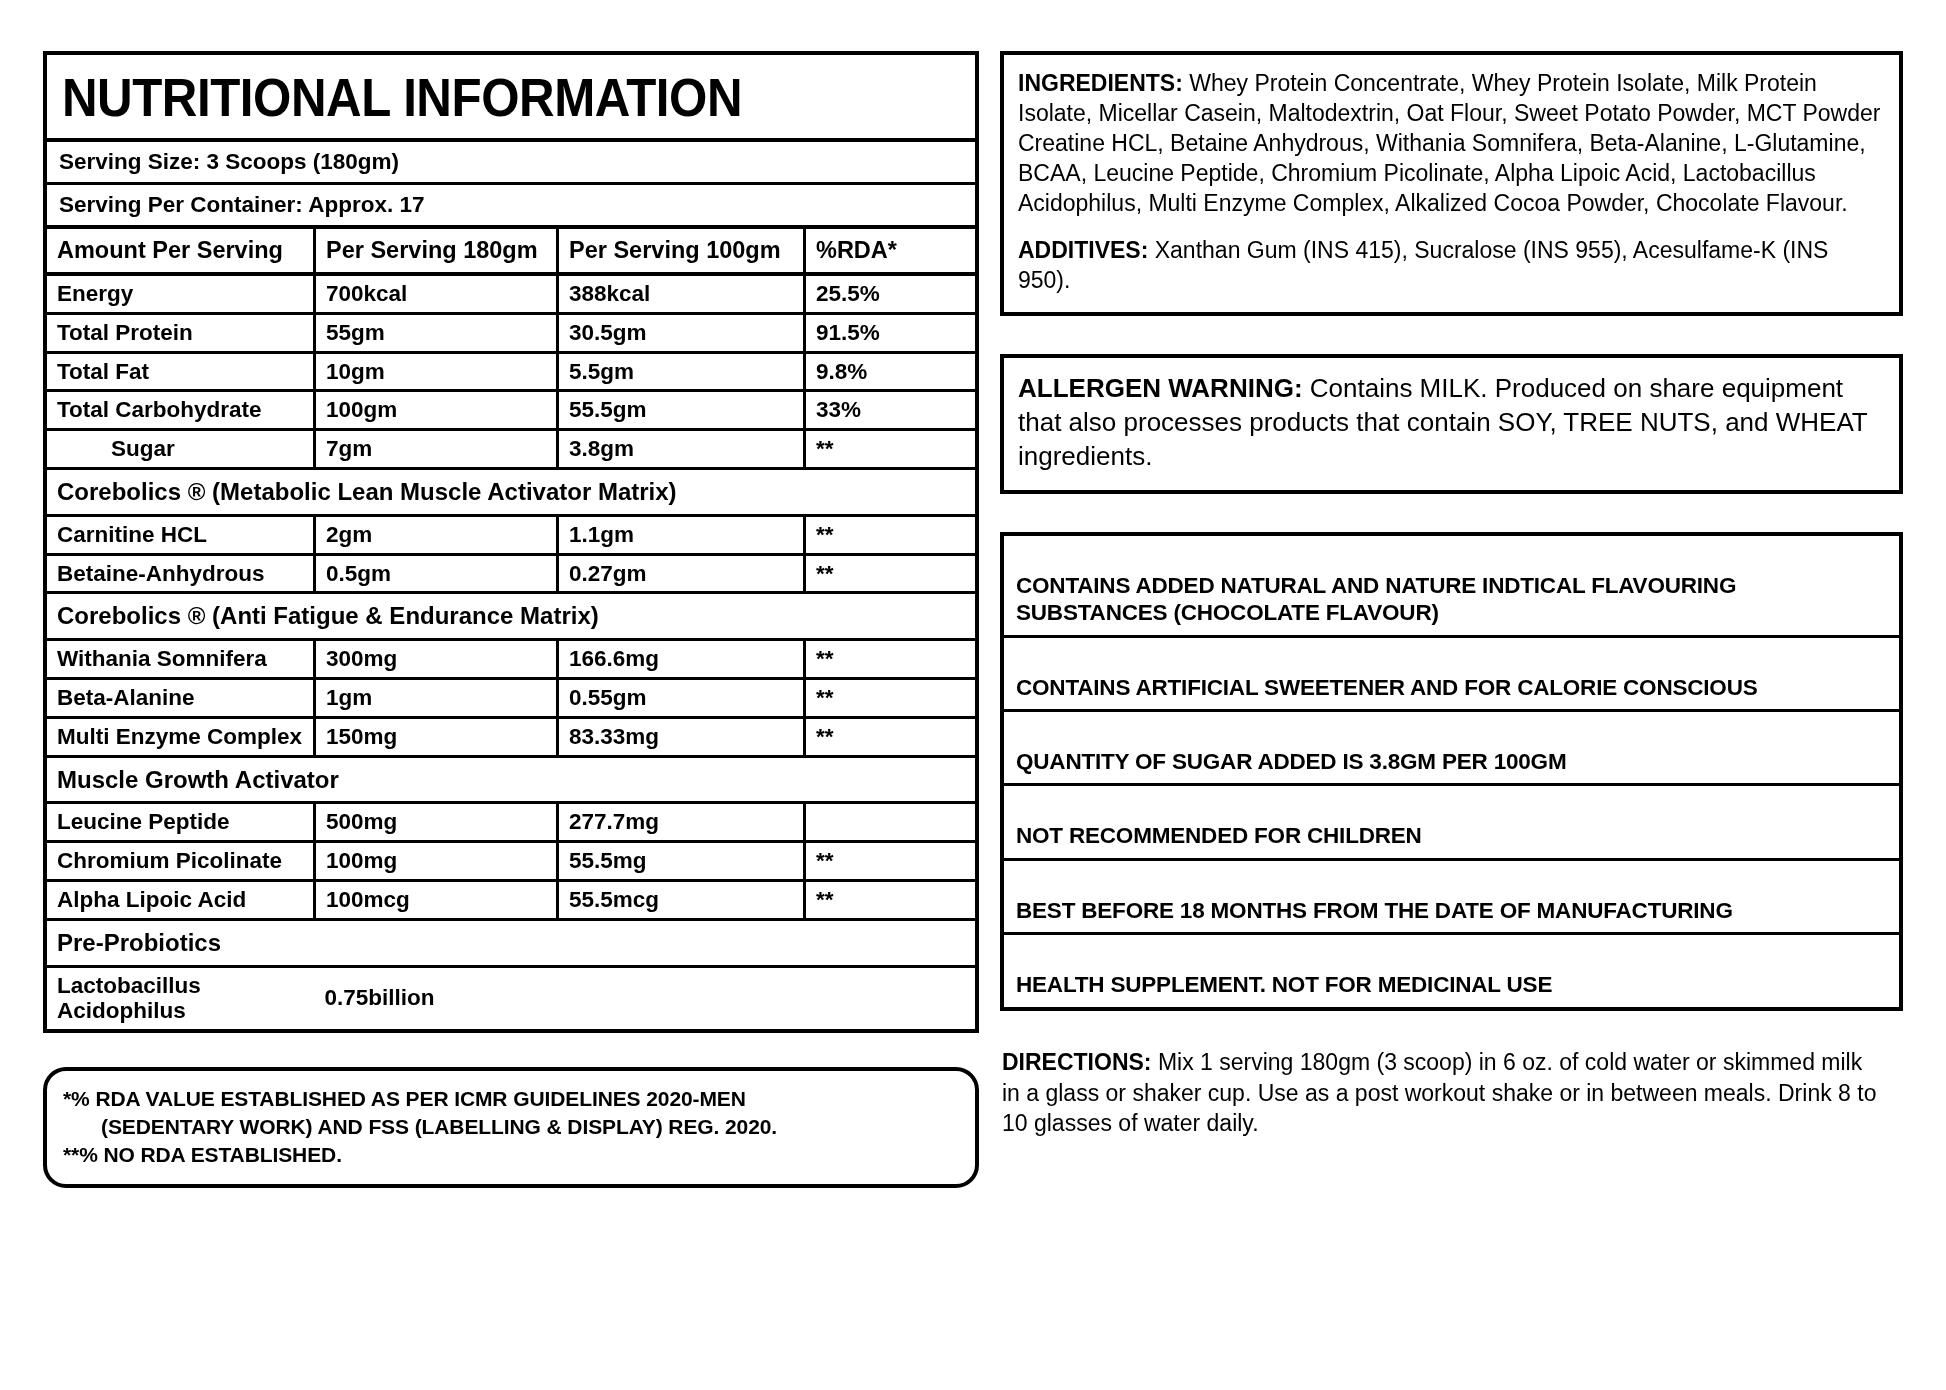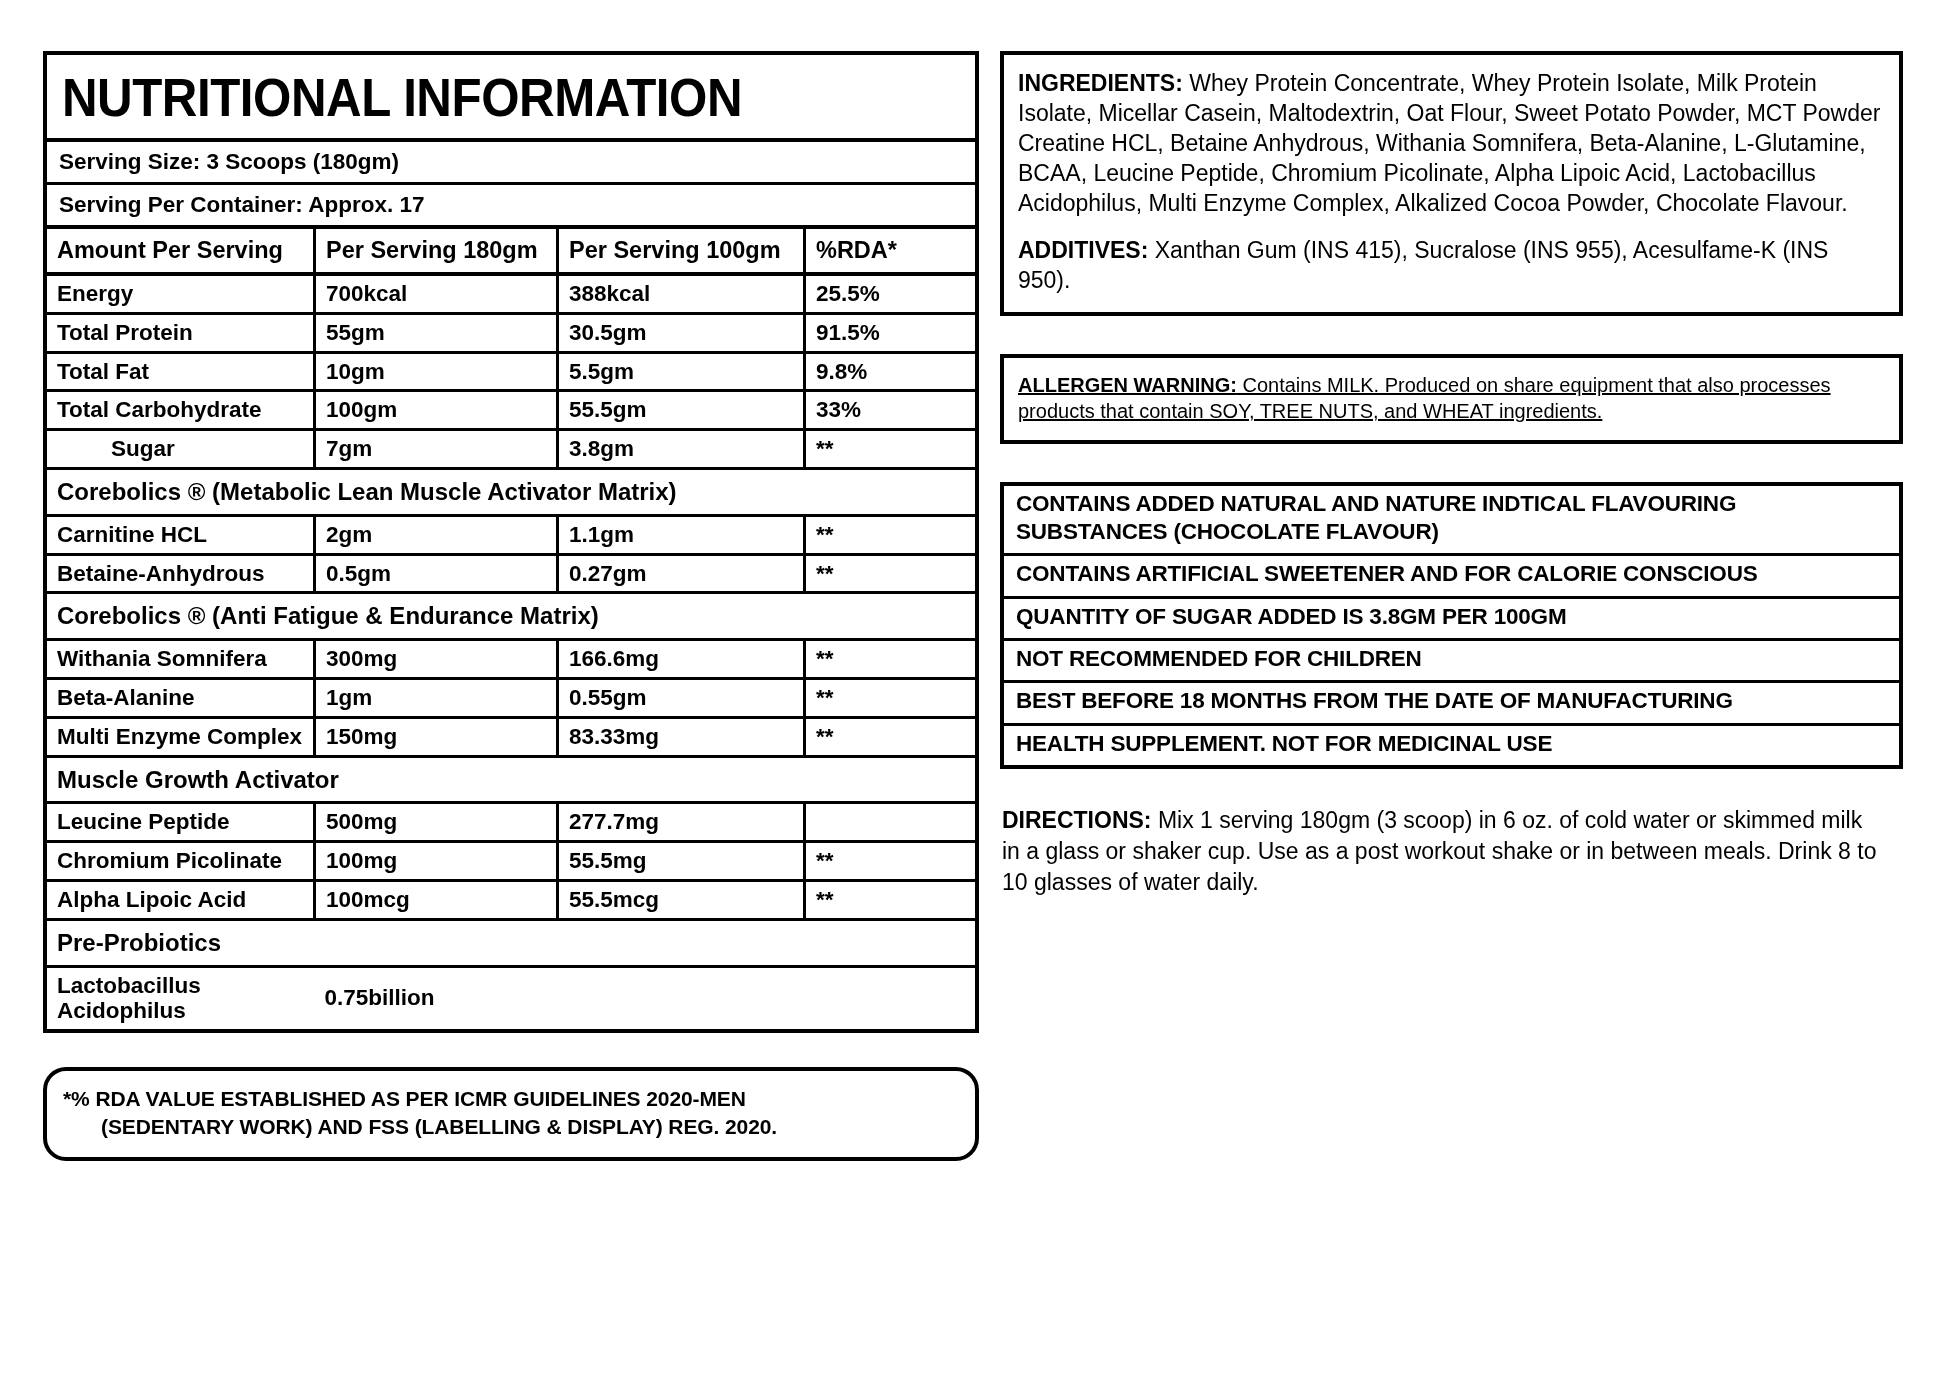--- a/index.html
+++ b/index.html
@@ -143,38 +143,38 @@
     line-height: 1.30;
     font-weight: normal;
   }
   .ing-text b { font-weight: bold; }
   .add-text {
     font-size: 23px;
     line-height: 1.30;
     margin-top: 18px;
   }
   .allergen {
-    font-size: 20px;
+    font-size: 26px;
     line-height: 1.30;
-    text-decoration: underline;
   }
   .allergen b { font-weight: bold; }
 
   .claims {
     border: 4px solid #000;
     box-sizing: border-box;
     margin-bottom: 36px;
   }
   .claim-row {
     font-size: 22.5px;
     font-weight: bold;
     padding: 4px 10px 8px 12px;
     border-bottom: 3px solid #000;
     line-height: 1.22;
     letter-spacing: -0.2px;
+    margin-top: 32px;
   }
   .claim-row:last-child { border-bottom: none; }
 
   .directions {
     font-size: 23px;
     line-height: 1.34;
     padding-left: 2px;
     width: 880px;
   }
   .directions b { font-weight: bold; }
@@ -303,20 +303,21 @@
           <td class="c0" style="width:330px;">Lactobacillus Acidophilus</td>
           <td class="c1" colspan="3">0.75billion</td>
         </tr>
       </tbody>
         </table>
     </div>
 
     <div class="footnote" style="position:static; margin-top:34px;border-radius:23px;">
       <div>*% RDA VALUE ESTABLISHED AS PER ICMR GUIDELINES 2020-MEN</div>
       <div class="ind">(SEDENTARY WORK) AND FSS (LABELLING &amp; DISPLAY) REG. 2020.</div>
+      <div>**% NO RDA ESTABLISHED.</div>
     </div>
   </div>
 
   <div class="right-col">
 
     <div class="rpanel">
       <div class="ing-text">
         <b>INGREDIENTS:</b><span> Whey Protein Concentrate, Whey Protein Isolate, Milk Protein Isolate, Micellar Casein, Maltodextrin, Oat Flour, Sweet Potato Powder, MCT Powder Creatine HCL, Betaine Anhydrous, Withania Somnifera, Beta-Alanine, L-Glutamine, BCAA, Leucine Peptide, Chromium Picolinate, Alpha Lipoic Acid, Lactobacillus Acidophilus, Multi Enzyme Complex, Alkalized Cocoa Powder, Chocolate Flavour.</span>
       </div>
       <div class="add-text">

